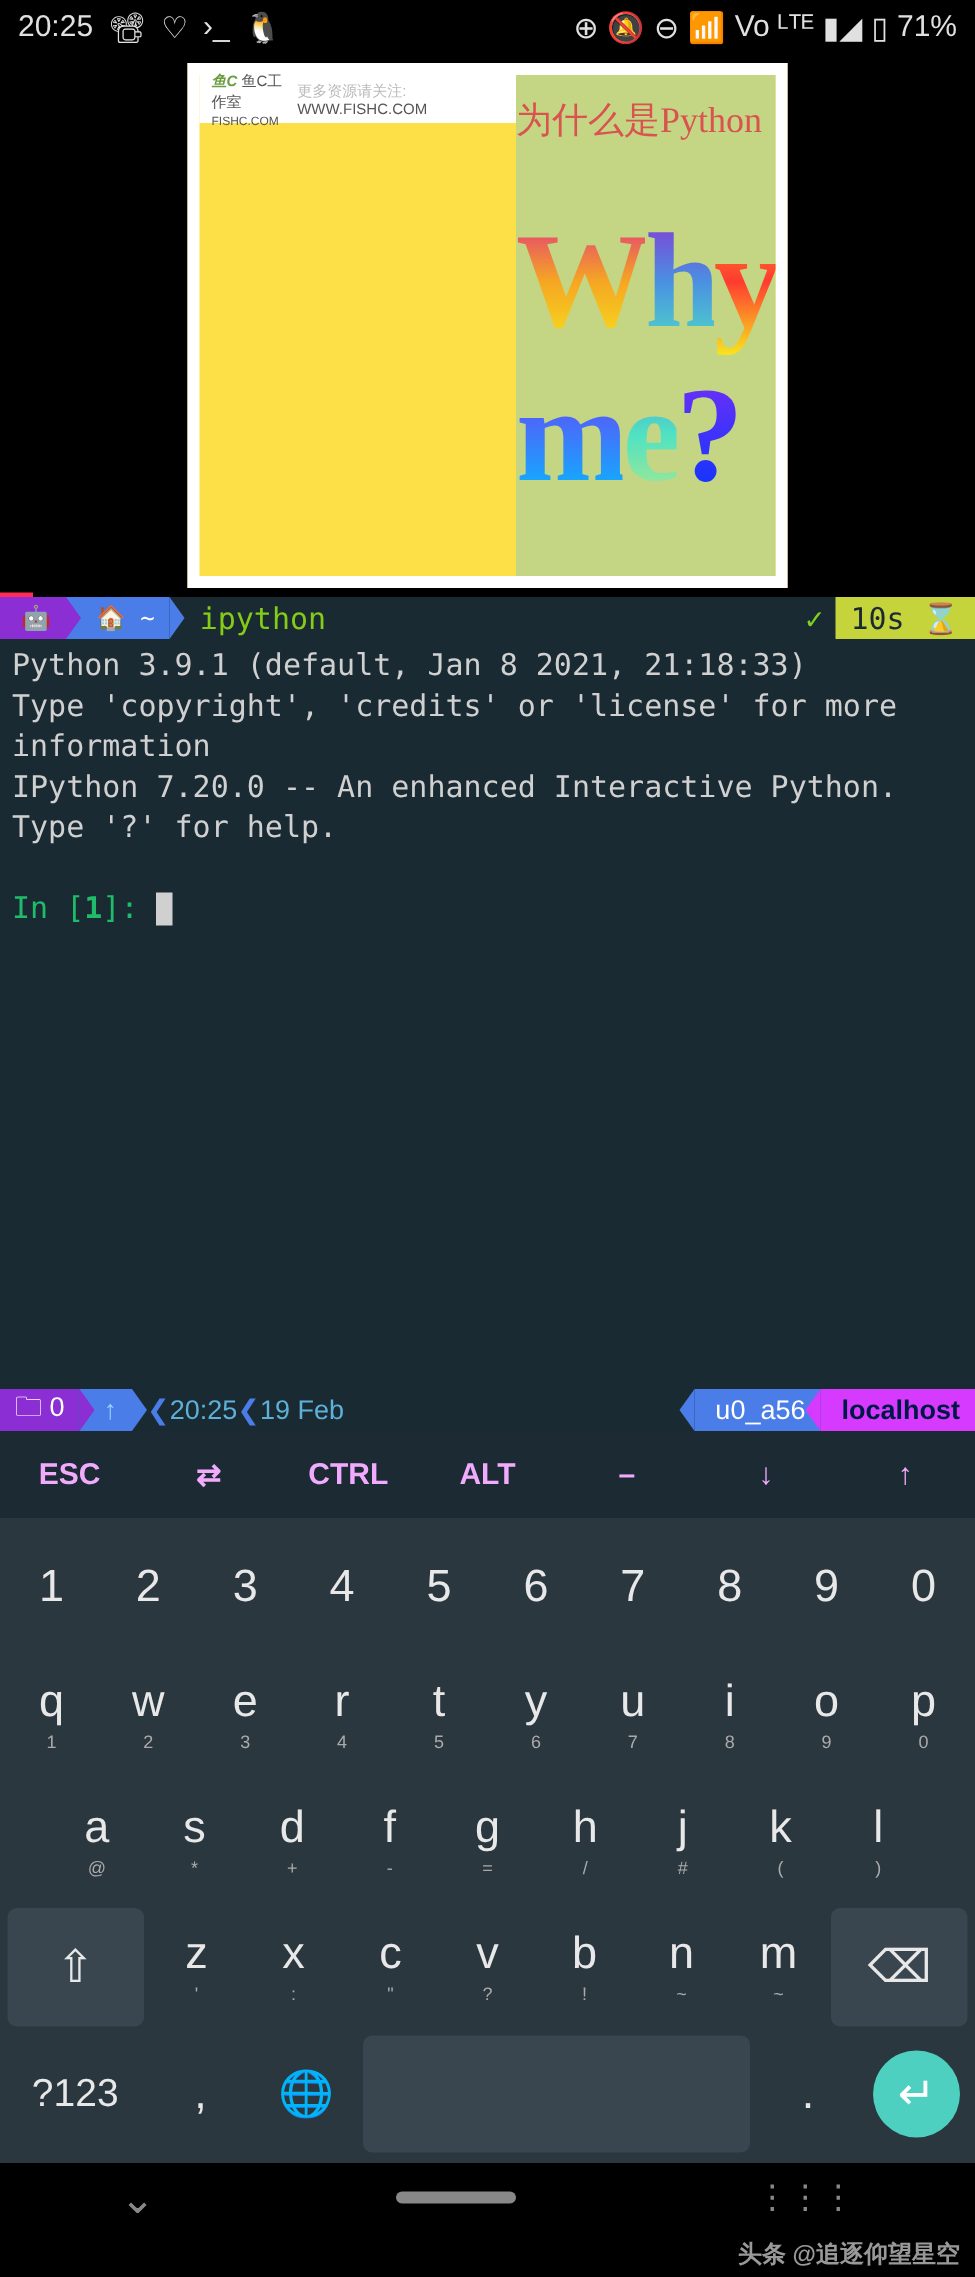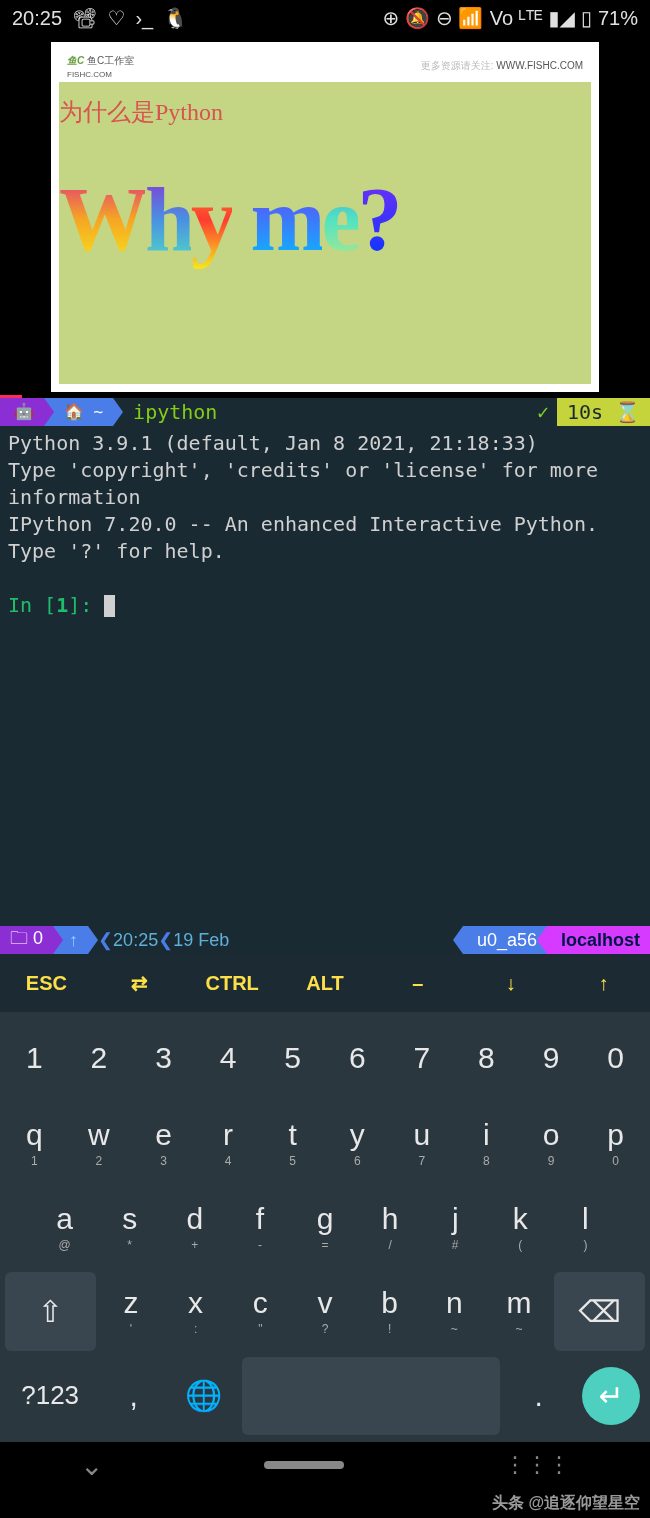--- a/index.html
+++ b/index.html
@@ -23,26 +23,26 @@
 .status-left, .status-right { display: flex; align-items: center; gap: 10px; }
 .status-right { gap: 6px; }
 .video-area {
   height: 362px;
   display: flex;
   justify-content: center;
   align-items: center;
   position: relative;
 }
 .slide {
-  width: 548px;
+  width: 400px;
   height: 350px;
   background: #fde047;
   border: 8px solid #fff;
   display: flex;
-  flex-direction: column;
+  flex-direction: row;
 }
 .slide-header {
   height: 32px;
   background: #fff;
   display: flex;
   justify-content: space-between;
   align-items: center;
   padding: 0 8px;
   font-size: 10px;
   color: #555;
@@ -152,21 +152,21 @@
 .seg-time .ang { color: #4a7de8; }
 .seg-user { --bg: #4a7de8; background: var(--bg); color: #fff; padding-left: 14px; }
 .seg-host { --bg: #d63aff; background: var(--bg); color: #001845; font-weight: bold; padding-left: 14px; }
 
 .key-toolbar {
   height: 58px;
   background: #1c2a33;
   display: flex;
   justify-content: flex-start;
   align-items: center;
-  color: #fde047;
+  color: #f0abfc;
   font-size: 20px;
   font-weight: bold;
 }
 .key-toolbar > div { flex: 1; text-align: center; }
 
 .kb {
   background: #2b373f;
   height: 430px;
   display: flex;
   flex-direction: column;

